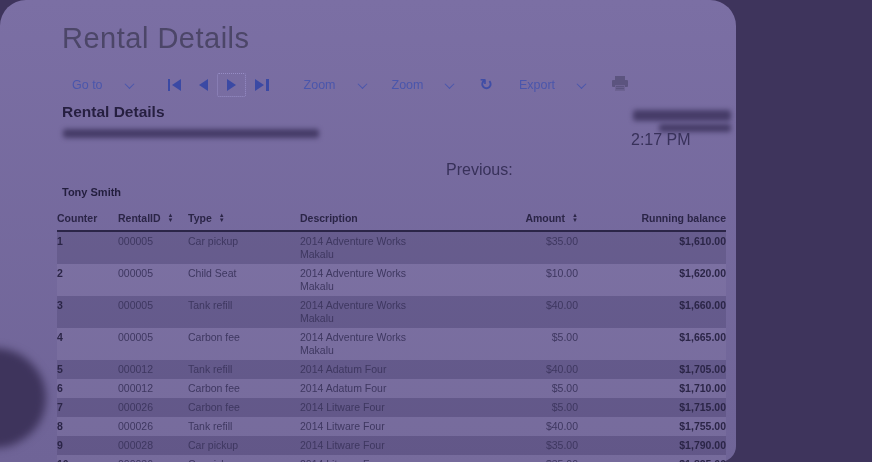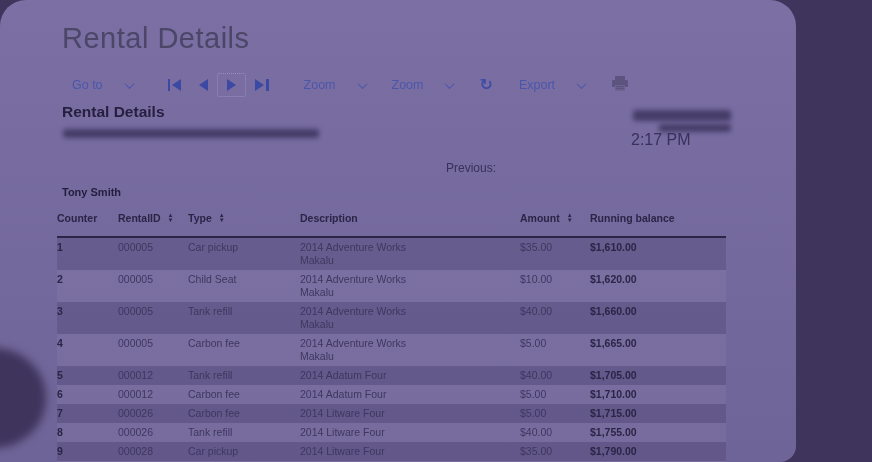--- a/index.html
+++ b/index.html
@@ -1,16 +1,16 @@
 <!DOCTYPE html>
 <html><head>
 <meta charset="utf-8">
 <style>
   html,body{margin:0;padding:0;background:#3e345c;font-family:"Liberation Sans","DejaVu Sans",sans-serif;}
-  .stage{position:relative;width:796px;height:462px;background:#3e345c;overflow:hidden;}
+  .stage{position:relative;width:736px;height:462px;background:#3e345c;overflow:hidden;}
   .card{position:absolute;inset:0;background:linear-gradient(180deg,#7b6fa4 0%,#6f6497 100%);
         border-radius:26px 26px 16px 0;}
   .blob{position:absolute;left:-58px;top:348px;width:104px;height:100px;background:#3e345c;
         border-radius:50%;filter:blur(4px);}
   
   .page-title{position:absolute;left:62px;top:22px;font-size:29px;font-weight:300;color:#4c4668;letter-spacing:.5px;}
   
   .toolbar{position:absolute;left:66px;top:72px;display:flex;align-items:center;height:26px;color:#4a56ac;font-size:12.5px;}
   .tbtn{display:flex;align-items:center;gap:23px;cursor:pointer;padding:4px 6px;}
   .chev{width:6px;height:6px;border-right:1.6px solid currentColor;border-bottom:1.6px solid currentColor;
@@ -24,29 +24,29 @@
   .refresh{font-size:16px;font-weight:bold;color:#3f4da6;padding:0 6px;cursor:pointer;line-height:16px;}
   .printer{padding:2px 6px;cursor:pointer;opacity:.85;}
   .sp{width:14px;}
   
   .rep-heading{position:absolute;left:62px;top:103px;font-size:15.5px;font-weight:bold;color:#261f40;}
   .redact{position:absolute;background:rgba(45,37,76,.68);border-radius:3px;filter:blur(2.4px);}
   .r-sub{left:63px;top:129px;width:256px;height:9px;}
   .r-top1{left:633px;top:110px;width:98px;height:11px;}
   .r-top2{left:659px;top:124px;width:72px;height:8px;}
   .time{position:absolute;left:631px;top:131px;width:100px;text-align:left;font-size:16px;color:#38315a;}
-  .previous{position:absolute;left:446px;top:161px;font-size:12px;color:#38315a;}
+  .previous{position:absolute;left:446px;top:161px;font-size:16px;color:#38315a;}
   .previous-val{position:absolute;left:468px;top:159px;width:120px;text-align:right;font-size:13px;color:#2e2850;}
   .group-heading{position:absolute;left:62px;top:186px;font-size:11px;font-weight:bold;color:#231e3e;}
   
   .tbl{position:absolute;left:57px;top:208px;width:669px;border-collapse:collapse;table-layout:fixed;
        font-size:10.5px;color:#3e3760;}
-  .tbl th{font-weight:bold;color:#2b2547;text-align:left;padding:4px 0 12px 0;border-bottom:2px solid #2b2547;
+  .tbl th{font-weight:bold;color:#2b2547;text-align:left;padding:4px 0 6px 0;border-bottom:2px solid #2b2547;
           font-size:10.5px;vertical-align:middle;white-space:nowrap;}
-  .tbl th.num,.tbl td.num{}
+  .tbl th.num,.tbl td.num{text-align:right;}
   .tbl td{padding:3px 0;line-height:13px;vertical-align:top;}
   .tbl tbody tr:nth-child(odd){background:rgba(30,22,64,.16);}
   .tbl tbody tr:nth-child(even){background:rgba(255,255,255,.05);}
   .c-counter{width:61px;} .c-rid{width:70px;} .c-type{width:112px;} .c-desc{width:220px;}
   .c-amt{width:70px;} .c-bal{width:136px;}
   td.counter{font-weight:bold;color:#2b2547;}
   td.bal{font-weight:bold;color:#2b2547;}
   .desc-wrap{display:inline-block;max-width:135px;}
   .sort{display:inline-flex;flex-direction:column;margin-left:7px;font-size:6px;line-height:5px;color:#2b2547;
         vertical-align:middle;cursor:pointer;}

